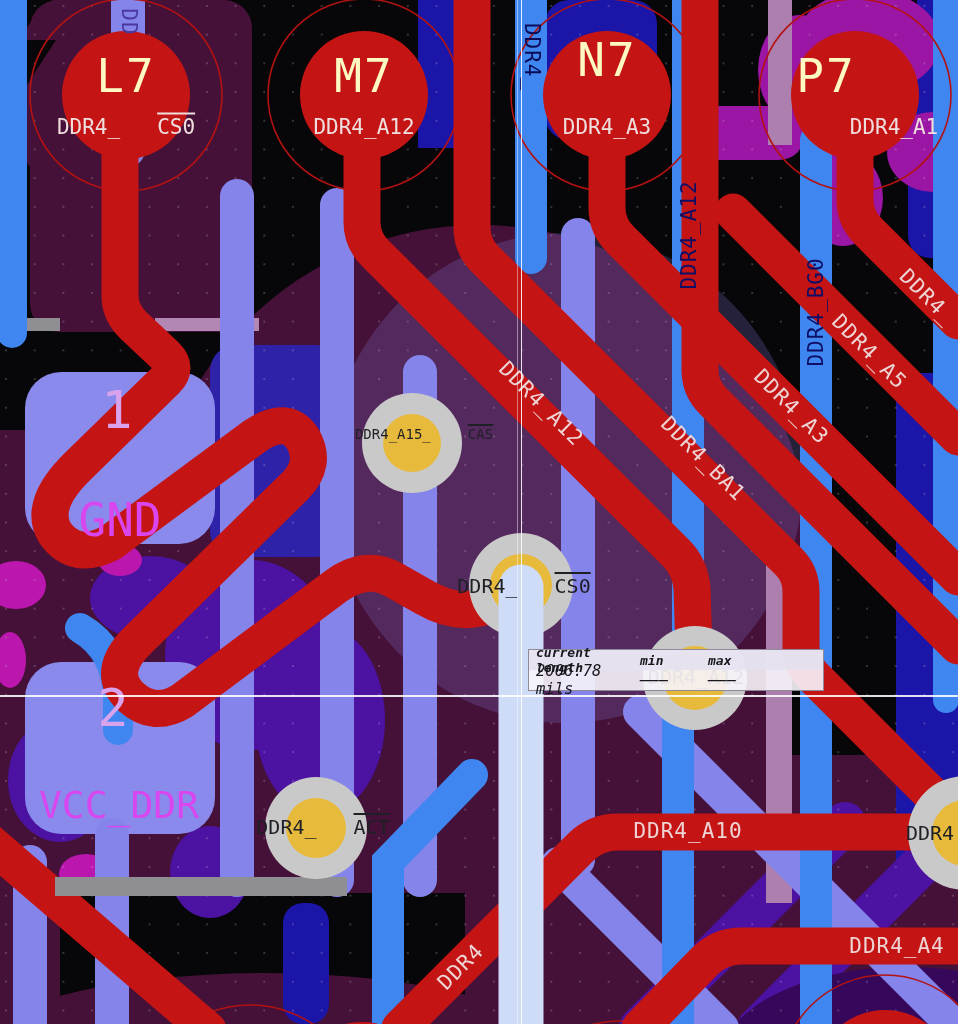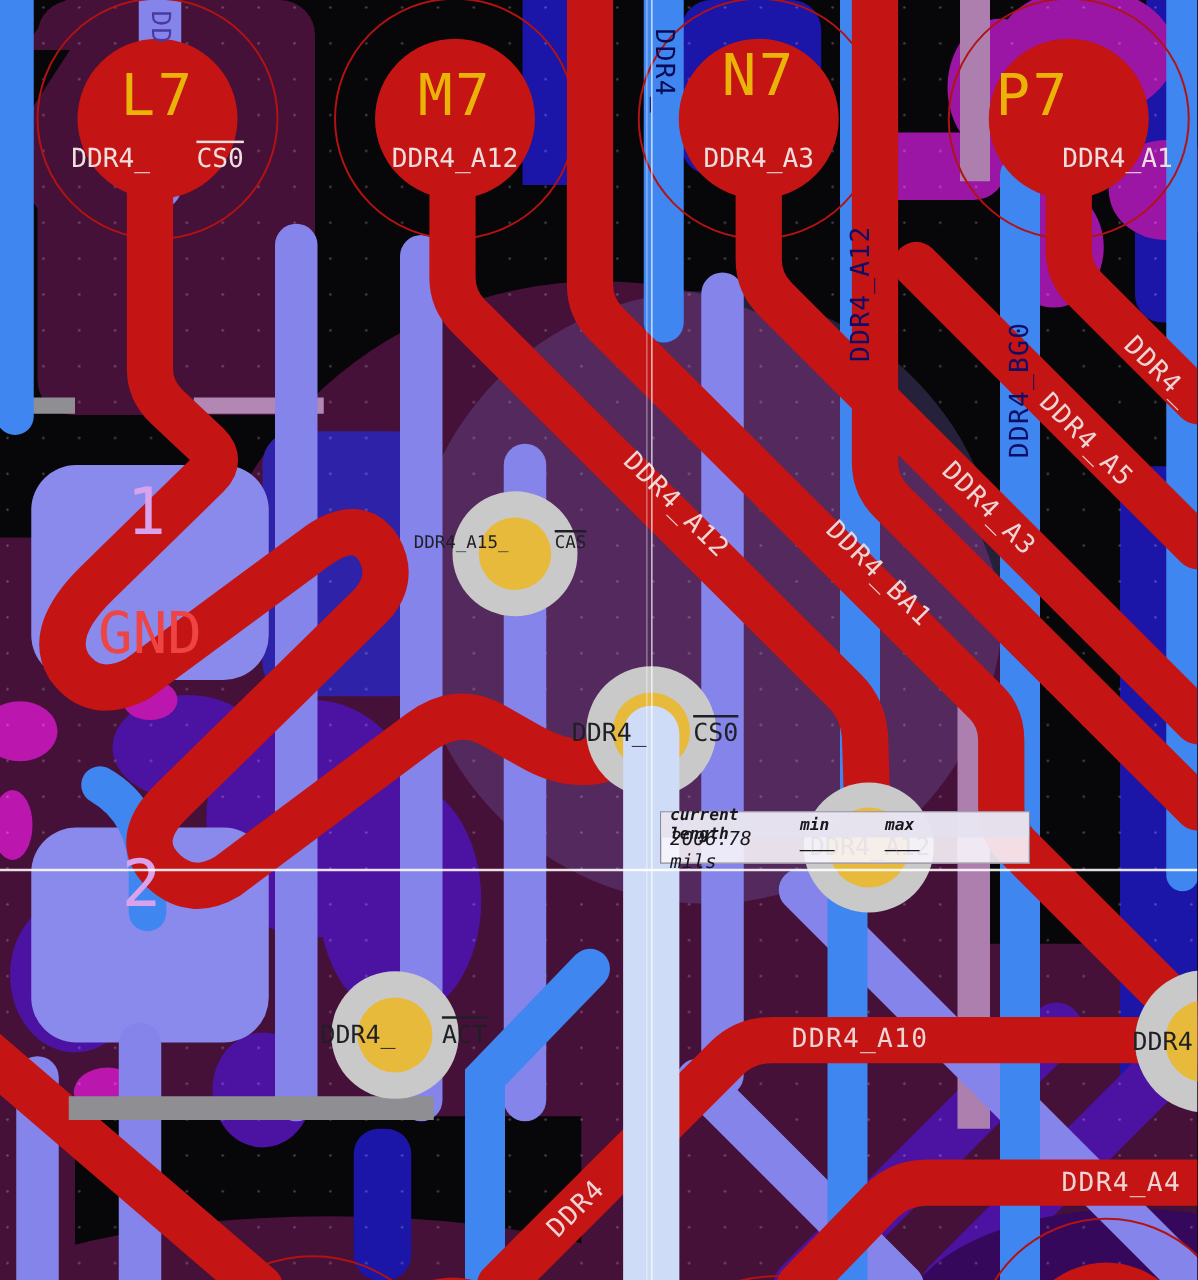--- a/index.html
+++ b/index.html
@@ -2,28 +2,28 @@
 <html><head>
 <meta charset="utf-8">
 <style>
   html,body{margin:0;padding:0;background:#000;}
   .stage{position:relative;width:958px;height:1024px;overflow:hidden;background:#070608;
          font-family:"DejaVu Sans Mono",monospace;}
   .stage svg{position:absolute;left:0;top:0;}
   .lbl{position:absolute;white-space:nowrap;transform:translate(-50%,-50%);
        font-family:"DejaVu Sans Mono",monospace;line-height:1;}
   .ol{text-decoration:overline;text-decoration-thickness:1.5px;margin-left:37px;}
-  .padref{font-size:46px;color:#eab308;letter-spacing:2px;font-weight:400;}
+  .padref{font-size:46px;color:#fef9c3;letter-spacing:2px;font-weight:400;}
   .padnet{font-size:21px;color:#f0dede;}
   .vialbl{font-size:20px;color:#1f1f26;}
   .vialbl.small{font-size:14px;}
   .tracelbl{font-size:21px;color:#eed4d4;letter-spacing:1px;}
   .vertlbl{font-size:21px;color:#0e0e66;letter-spacing:1px;}
   .smdnum{font-size:52px;color:#d9a2ec;}
-  .smdnet{color:#ef4444;}
+  .smdnet{color:#d946ef;margin-top:14px;}
   .crosshair{position:absolute;background:rgba(255,255,255,0.88);}
   .tooltip{position:absolute;left:528px;top:649px;width:296px;
            background:rgba(247,244,251,0.90);border:1px solid #8e8a9a;
            color:#17171c;box-sizing:border-box;font-style:italic;}
   .tt-row{display:flex;align-items:center;height:20px;}
   .tt-head{background:rgba(228,224,238,0.85);font-weight:bold;font-size:13px;}
   .tt-val{font-size:15.5px;}
   .tt-c1{width:104px;padding-left:7px;}
   .tt-c2{width:68px;}
   .tt-c3{width:60px;}
@@ -204,22 +204,23 @@
 <div class="lbl padref" style="left:826px;top:76px">P7</div>
 
 <div class="lbl padnet" style="left:126px;top:127px"><span>DDR4_</span><span class="ol">CS0</span></div>
 <div class="lbl padnet" style="left:364px;top:127px">DDR4_A12</div>
 <div class="lbl padnet" style="left:607px;top:127px">DDR4_A3</div>
 <div class="lbl padnet" style="left:894px;top:127px">DDR4_A1</div>
 
 <div class="lbl smdnum" style="left:117px;top:410px">1</div>
 <div class="lbl smdnet" style="left:120px;top:506px;font-size:46px">GND</div>
 <div class="lbl smdnum" style="left:113px;top:708px">2</div>
-
-<div class="lbl vialbl small" style="left:400px;top:434px"><span>DDR4_A15_</span><span class="ol">CAS</span></div>
+<div class="lbl smdnet" style="left:119px;top:791px;font-size:38px">VCC_DDR</div>
+
+<div class="lbl vialbl small" style="left:424px;top:434px"><span>DDR4_A15_</span><span class="ol">CAS</span></div>
 <div class="lbl vialbl" style="left:524px;top:586px"><span>DDR4_</span><span class="ol">CS0</span></div>
 <div class="lbl vialbl" style="left:696px;top:677px;opacity:.8">DDR4_A12</div>
 <div class="lbl vialbl" style="left:323px;top:827px"><span>DDR4_</span><span class="ol">ACT</span></div>
 <div class="lbl vialbl" style="left:906px;top:833px;transform:translate(0,-50%)">DDR4</div>
 
 <div class="lbl tracelbl" style="left:541px;top:404px;transform:translate(-50%,-50%) rotate(45deg)">DDR4_A12</div>
 <div class="lbl tracelbl" style="left:791px;top:407px;transform:translate(-50%,-50%) rotate(45deg)">DDR4_A3</div>
 <div class="lbl tracelbl" style="left:703px;top:459px;transform:translate(-50%,-50%) rotate(45deg)">DDR4_BA1</div>
 <div class="lbl tracelbl" style="left:869px;top:352px;transform:translate(-50%,-50%) rotate(45deg)">DDR4_A5</div>
 <div class="lbl tracelbl" style="left:927px;top:297px;transform:translate(-50%,-50%) rotate(45deg)">DDR4_</div>

